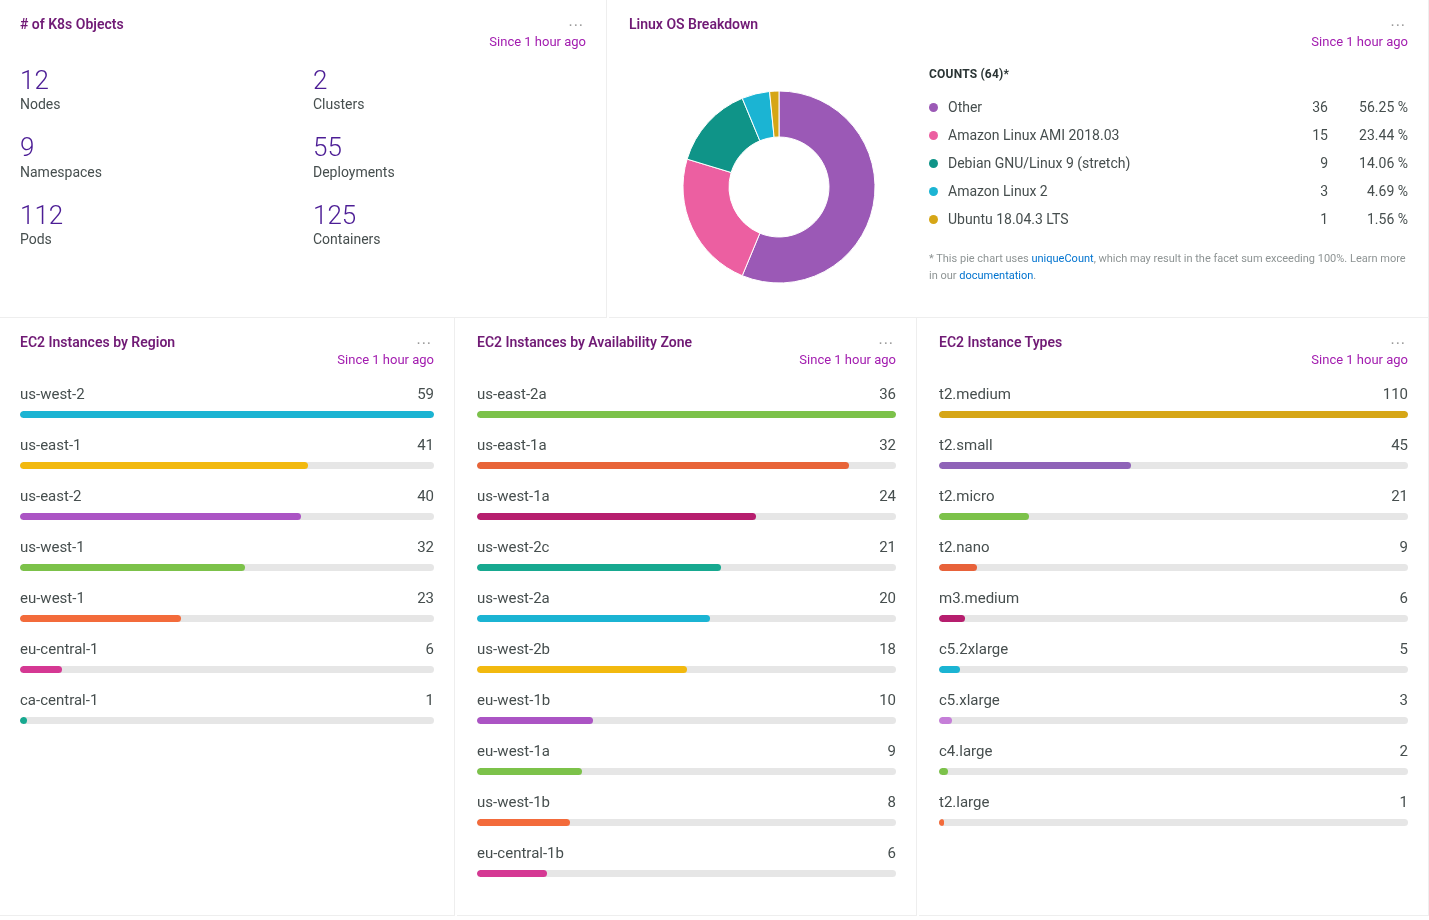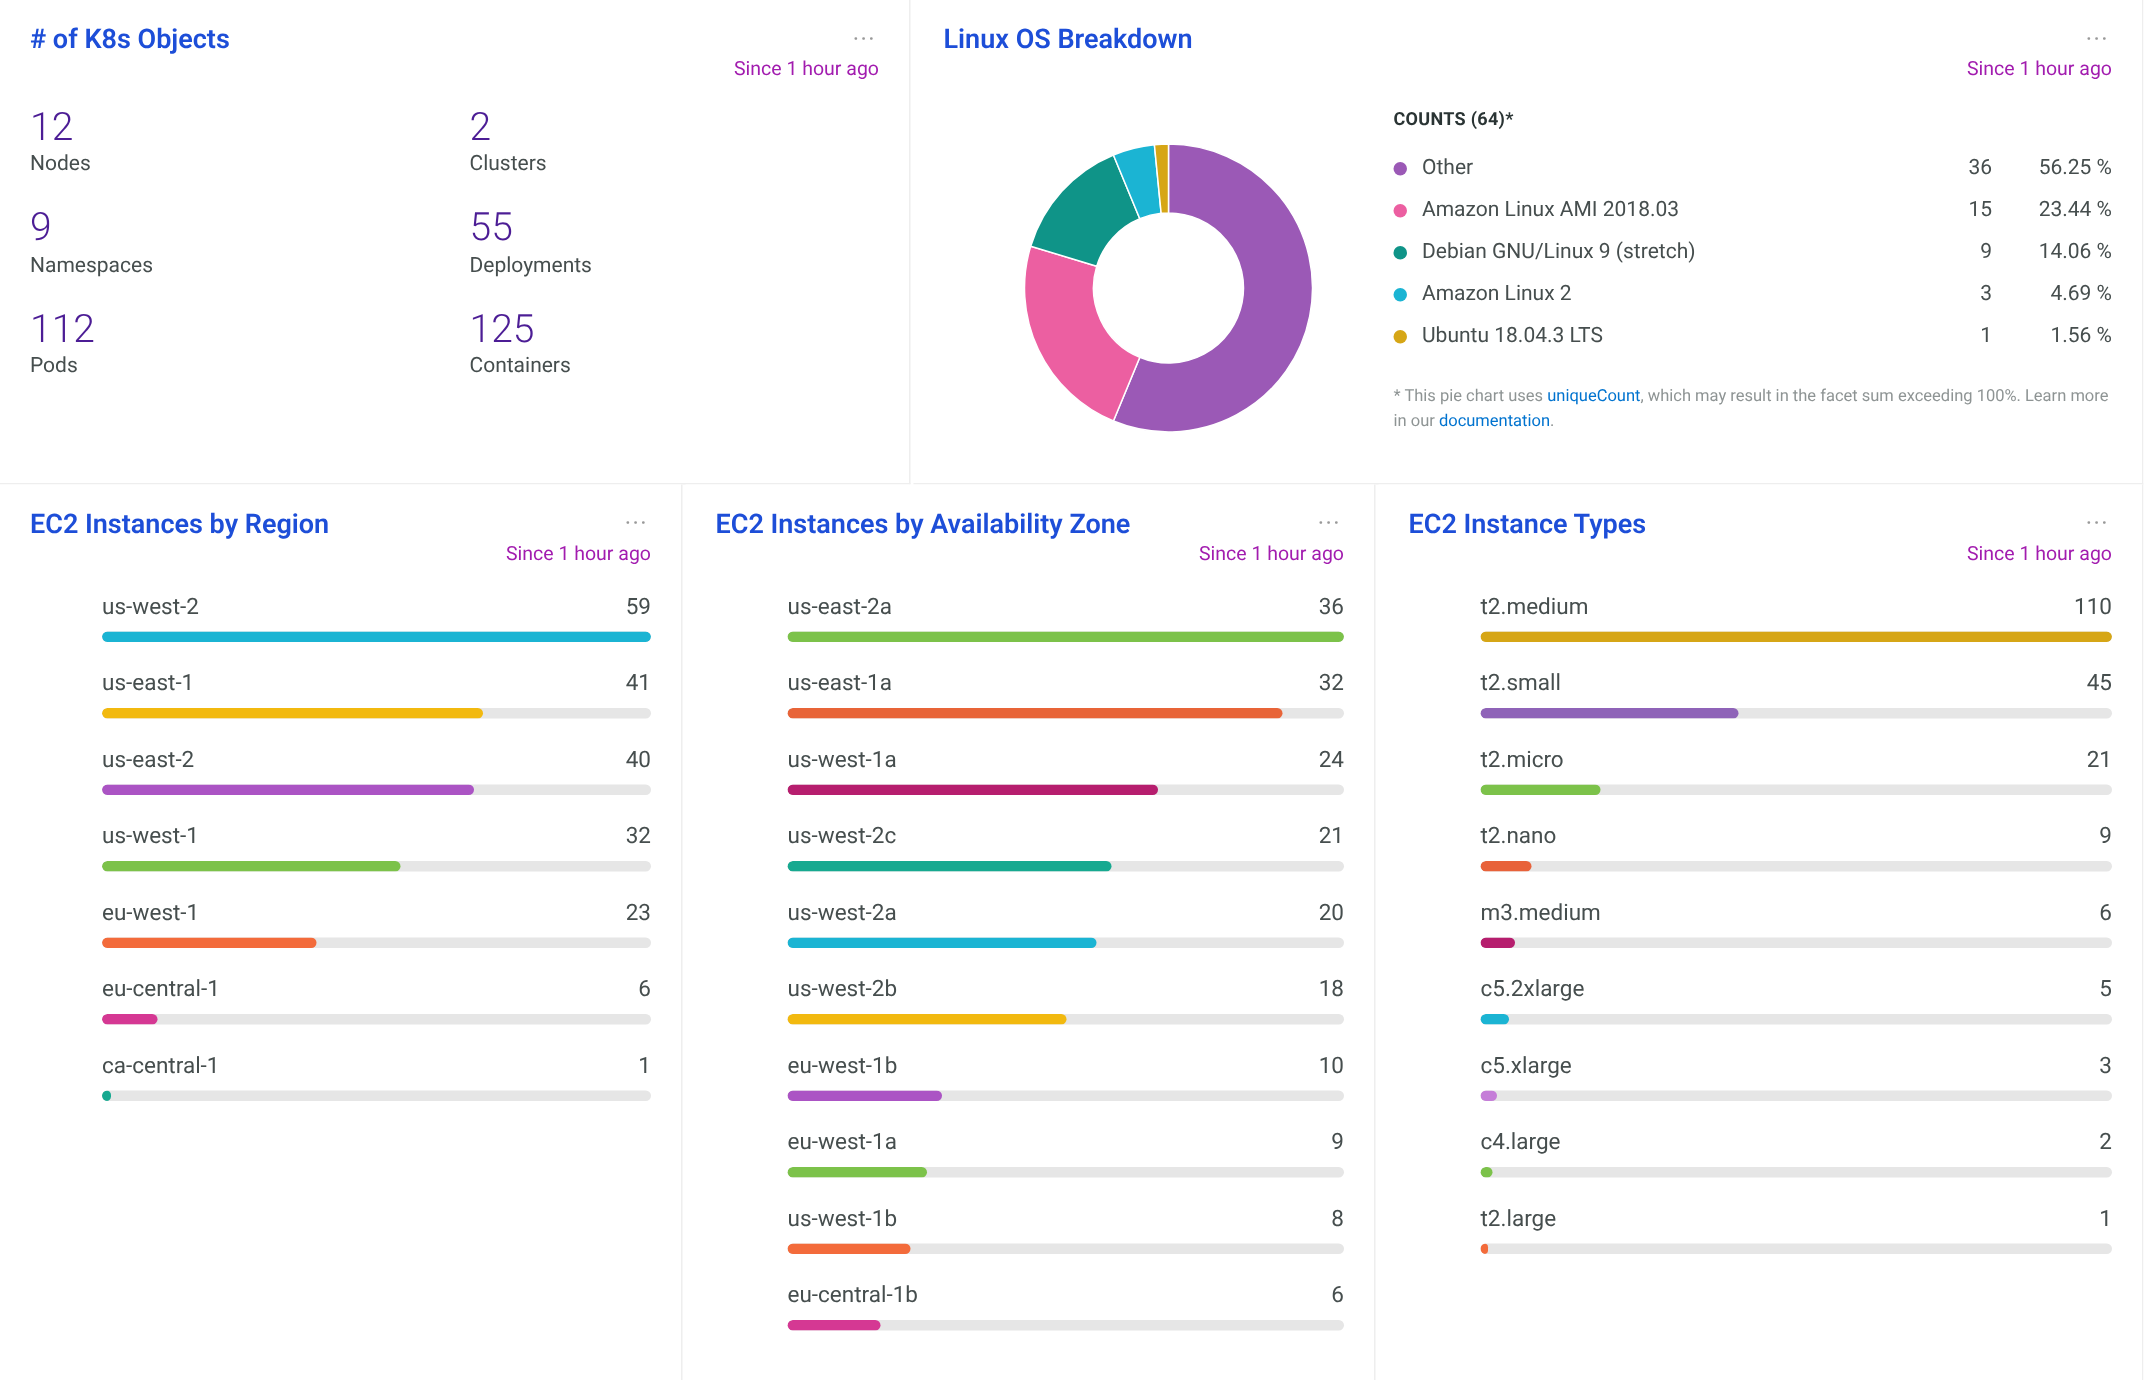--- a/index.html
+++ b/index.html
@@ -16,23 +16,23 @@
 }
 .card {
   background: #fff;
   padding: 16px 20px 20px 20px;
   position: relative;
   border-bottom: 1px solid #eee;
   border-right: 1px solid #eee;
 }
 .card-header { margin-bottom: 18px; }
 .card-title {
-  font-size: 18px;
+  font-size: 14px;
   font-weight: 600;
-  color: #1d4ed8;
+  color: #701a75;
 }
 .card-subtitle {
   font-size: 13px;
   color: #a21caf;
   margin-top: 2px;
   text-align: right;
 }
 .card-menu {
   position: absolute;
   top: 14px;
@@ -82,21 +82,21 @@
 .legend-count { width: 40px; text-align: right; margin-right: 20px; }
 .legend-pct   { width: 60px; text-align: right; }
 .pie-note {
   font-size: 11px;
   color: #8e9494;
   margin-top: 18px;
   line-height: 1.5;
 }
 .pie-note a { color: #0073cf; text-decoration: none; }
 
-.bar-item { margin-bottom: 18px; margin-left: 48px; }
+.bar-item { margin-bottom: 18px; }
 .bar-top { display:flex; justify-content:space-between; font-size:15px; color:#464e4e; margin-bottom: 8px; }
 .bar-track {
   height: 7px;
   background: #e6e6e6;
   border-radius: 4px;
   overflow: hidden;
 }
 .bar-fill {
   height: 100%;
   border-radius: 4px;

